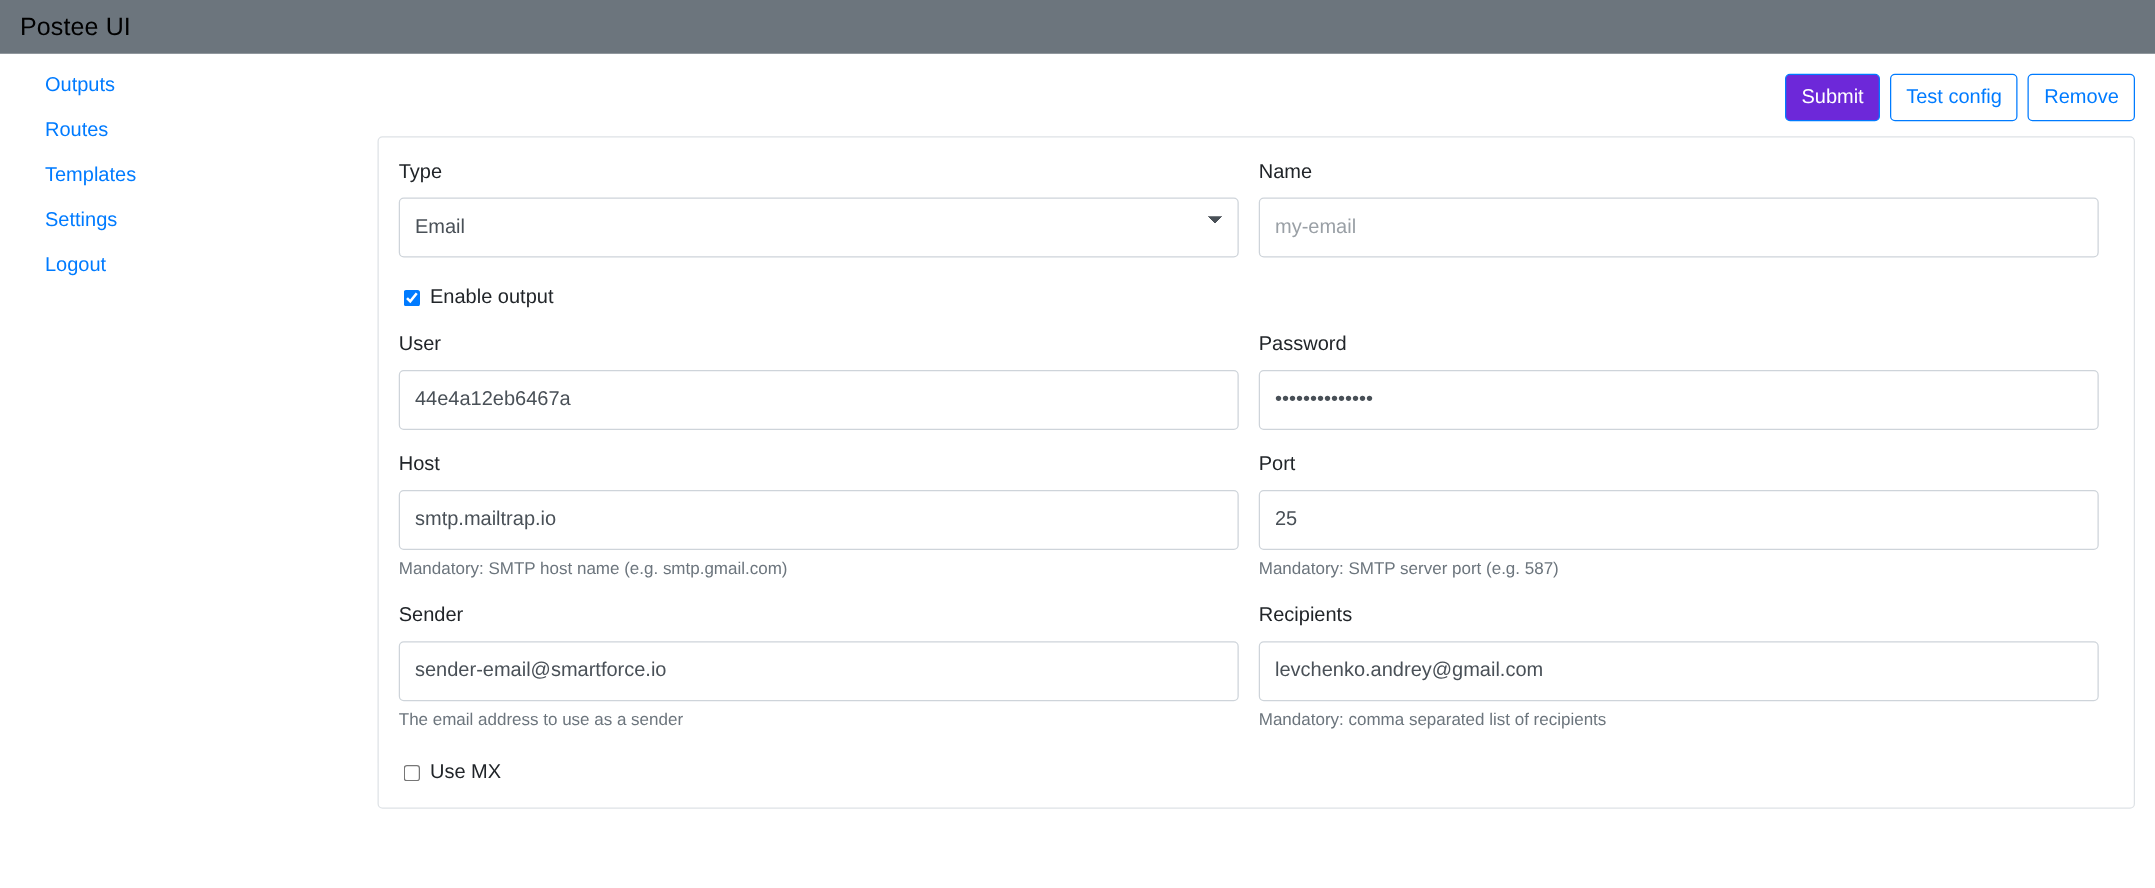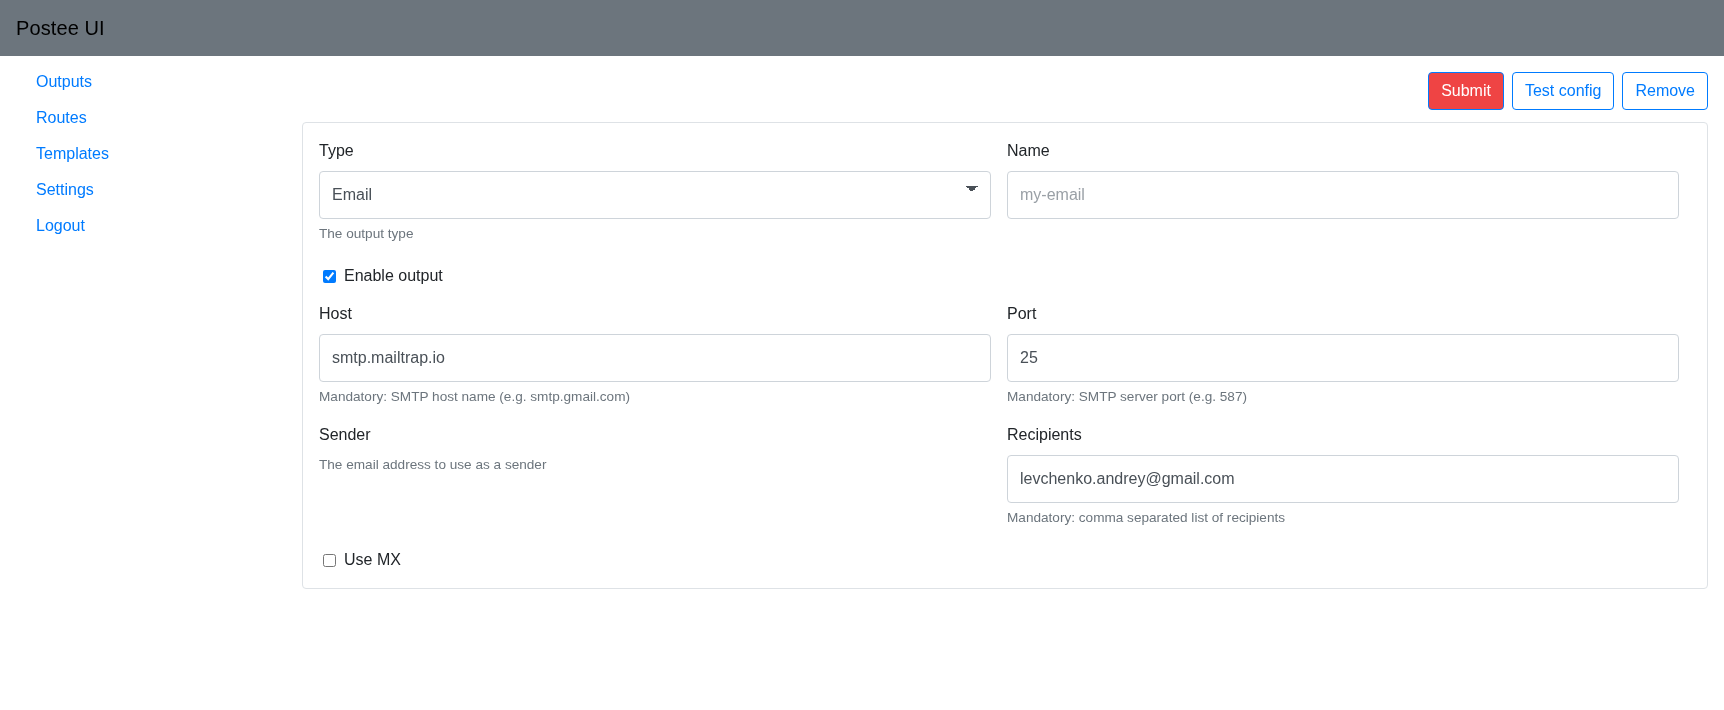--- a/index.html
+++ b/index.html
@@ -12,21 +12,21 @@
     height: 710px;
     background: #ffffff;
     font-family: "Liberation Sans", sans-serif;
     font-size: 16px;
     color: #212529;
     overflow: hidden;
   }
 
   
   .navbar {
-    height: 56px;
+    height: 43px;
     background: #6c757d;
     display: flex;
     align-items: center;
     padding: 0 16px;
   }
   .navbar-brand {
     color: #000000;
     font-size: 20px;
     line-height: 1;
     letter-spacing: .1px;
@@ -73,21 +73,21 @@
     font-size: 16px;
     line-height: 1.5;
     padding: 6px 12px;
     border-radius: 4px;
     border: 1px solid transparent;
     cursor: pointer;
     background: transparent;
     white-space: nowrap;
   }
   .btn-primary {
-    background: #ef4444;
+    background: #6d28d9;
     border-color: #007bff;
     color: #ffffff;
   }
   .btn-outline {
     border-color: #007bff;
     color: #007bff;
     background: #ffffff;
   }
 
   .card {
@@ -199,36 +199,49 @@
 
     <section class="card">
 
       <div class="row2">
         <div class="col">
           <div class="form-group">
             <label class="form-label">Type</label>
             <select class="form-control">
               <option>Email</option>
             </select>
-            <small class="form-text">The output type</small>
           </div>
         </div>
         <div class="col">
           <div class="form-group">
             <label class="form-label">Name</label>
             <input class="form-control" type="text" placeholder="my-email" style="">
           </div>
         </div>
       </div>
 
       <div class="form-check">
         <input class="form-check-input" type="checkbox" id="chk-enable" checked="" style="">
         <label class="form-check-label" for="chk-enable">Enable output</label>
       </div>
 
+      <div class="row2">
+        <div class="col">
+          <div class="form-group">
+            <label class="form-label">User</label>
+            <input class="form-control" type="text" value="44e4a12eb6467a" style="">
+          </div>
+        </div>
+        <div class="col">
+          <div class="form-group">
+            <label class="form-label">Password</label>
+            <input class="form-control" type="text" value="••••••••••••••" style="">
+          </div>
+        </div>
+      </div>
 
       <div class="row2">
         <div class="col">
           <div class="form-group">
             <label class="form-label">Host</label>
             <input class="form-control" type="text" value="smtp.mailtrap.io" style="">
             <small class="form-text">Mandatory: SMTP host name (e.g. smtp.gmail.com)</small>
           </div>
         </div>
         <div class="col">
@@ -237,20 +250,21 @@
             <input class="form-control" type="text" value="25" style="">
             <small class="form-text">Mandatory: SMTP server port (e.g. 587)</small>
           </div>
         </div>
       </div>
 
       <div class="row2">
         <div class="col">
           <div class="form-group">
             <label class="form-label">Sender</label>
+            <input class="form-control" type="text" value="sender-email@smartforce.io" style="">
             <small class="form-text">The email address to use as a sender</small>
           </div>
         </div>
         <div class="col">
           <div class="form-group">
             <label class="form-label">Recipients</label>
             <input class="form-control" type="text" value="levchenko.andrey@gmail.com" style="">
             <small class="form-text">Mandatory: comma separated list of recipients</small>
           </div>
         </div>

